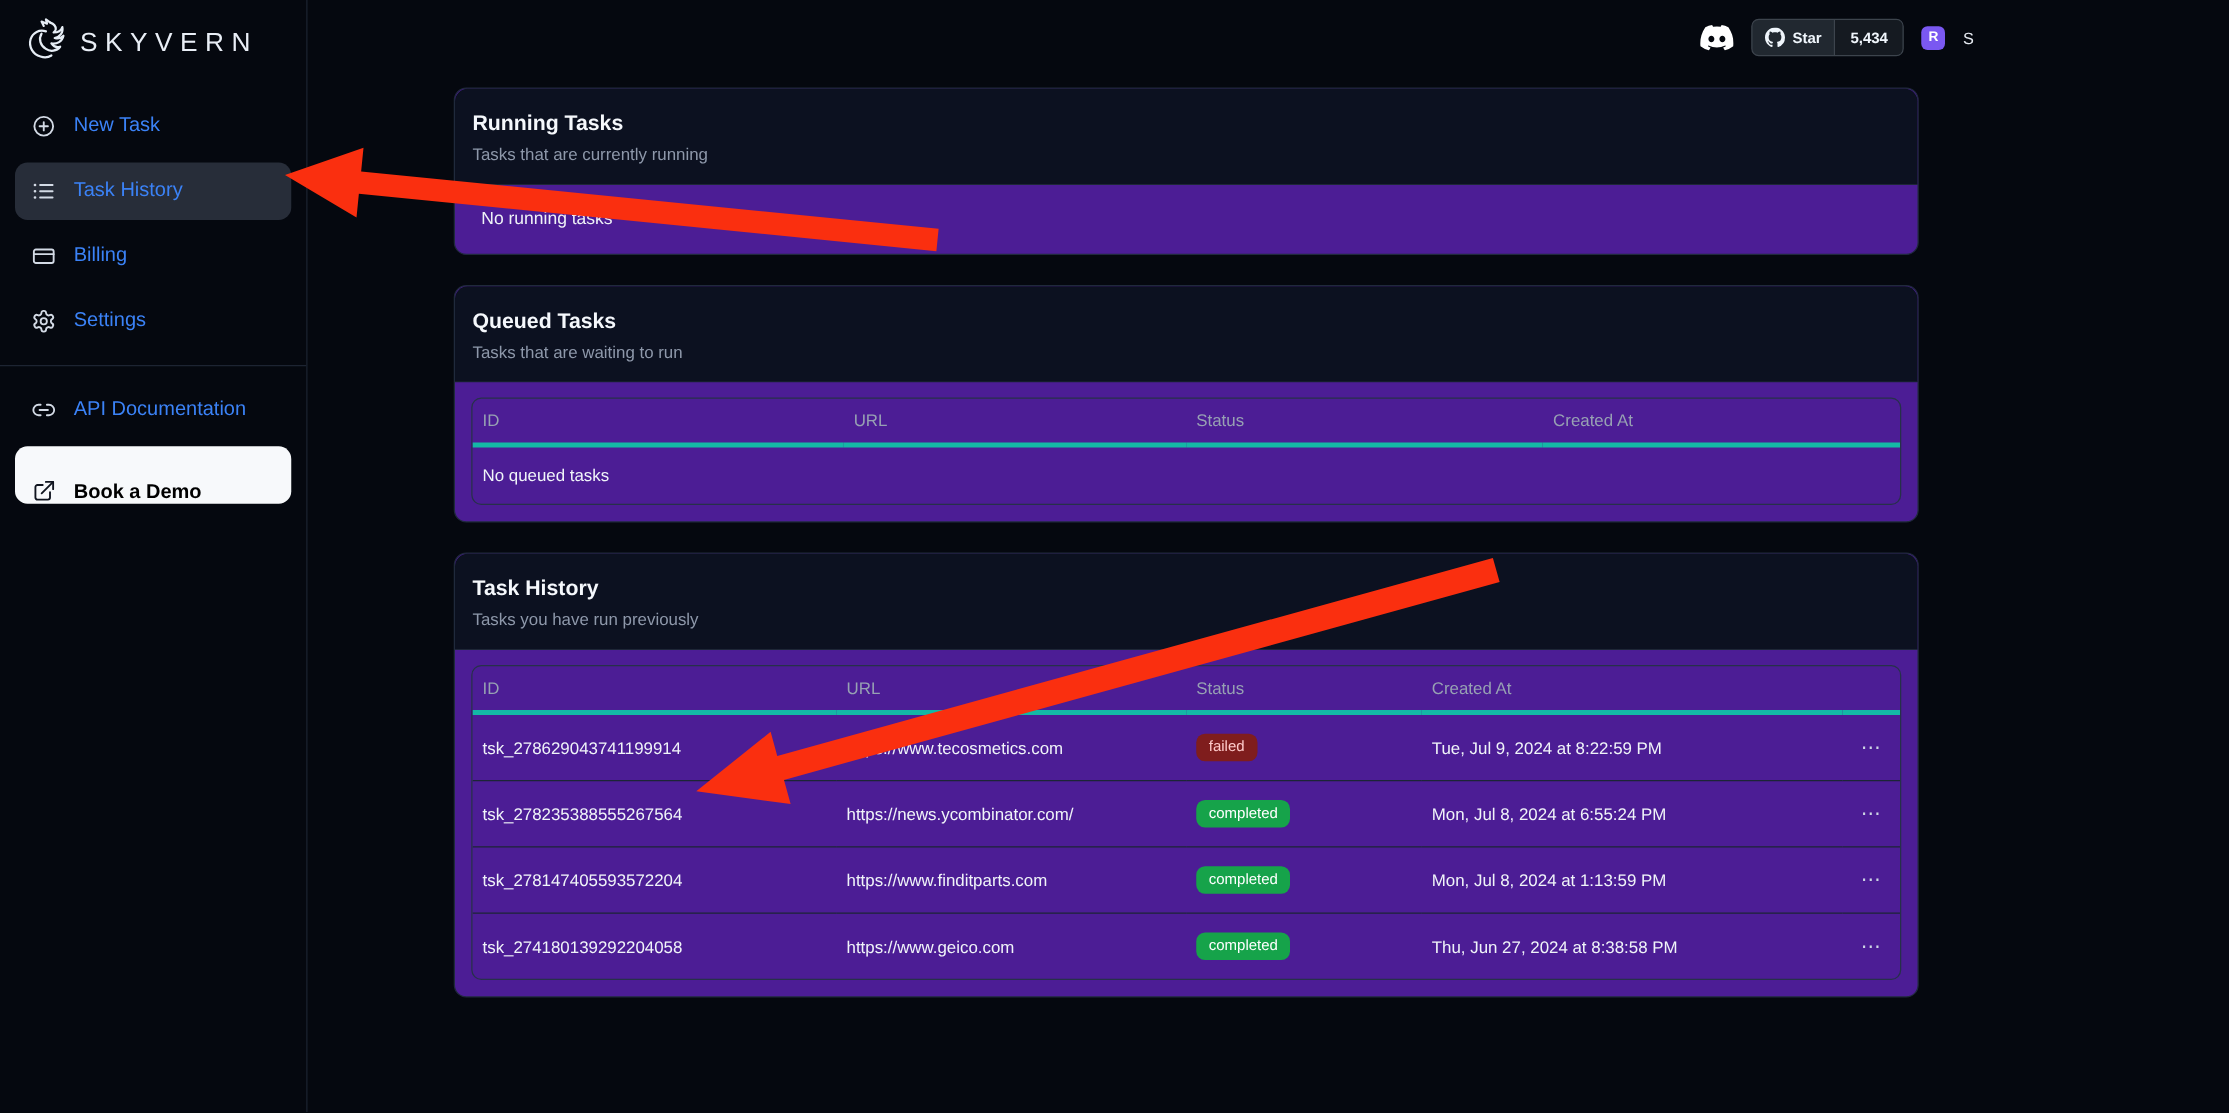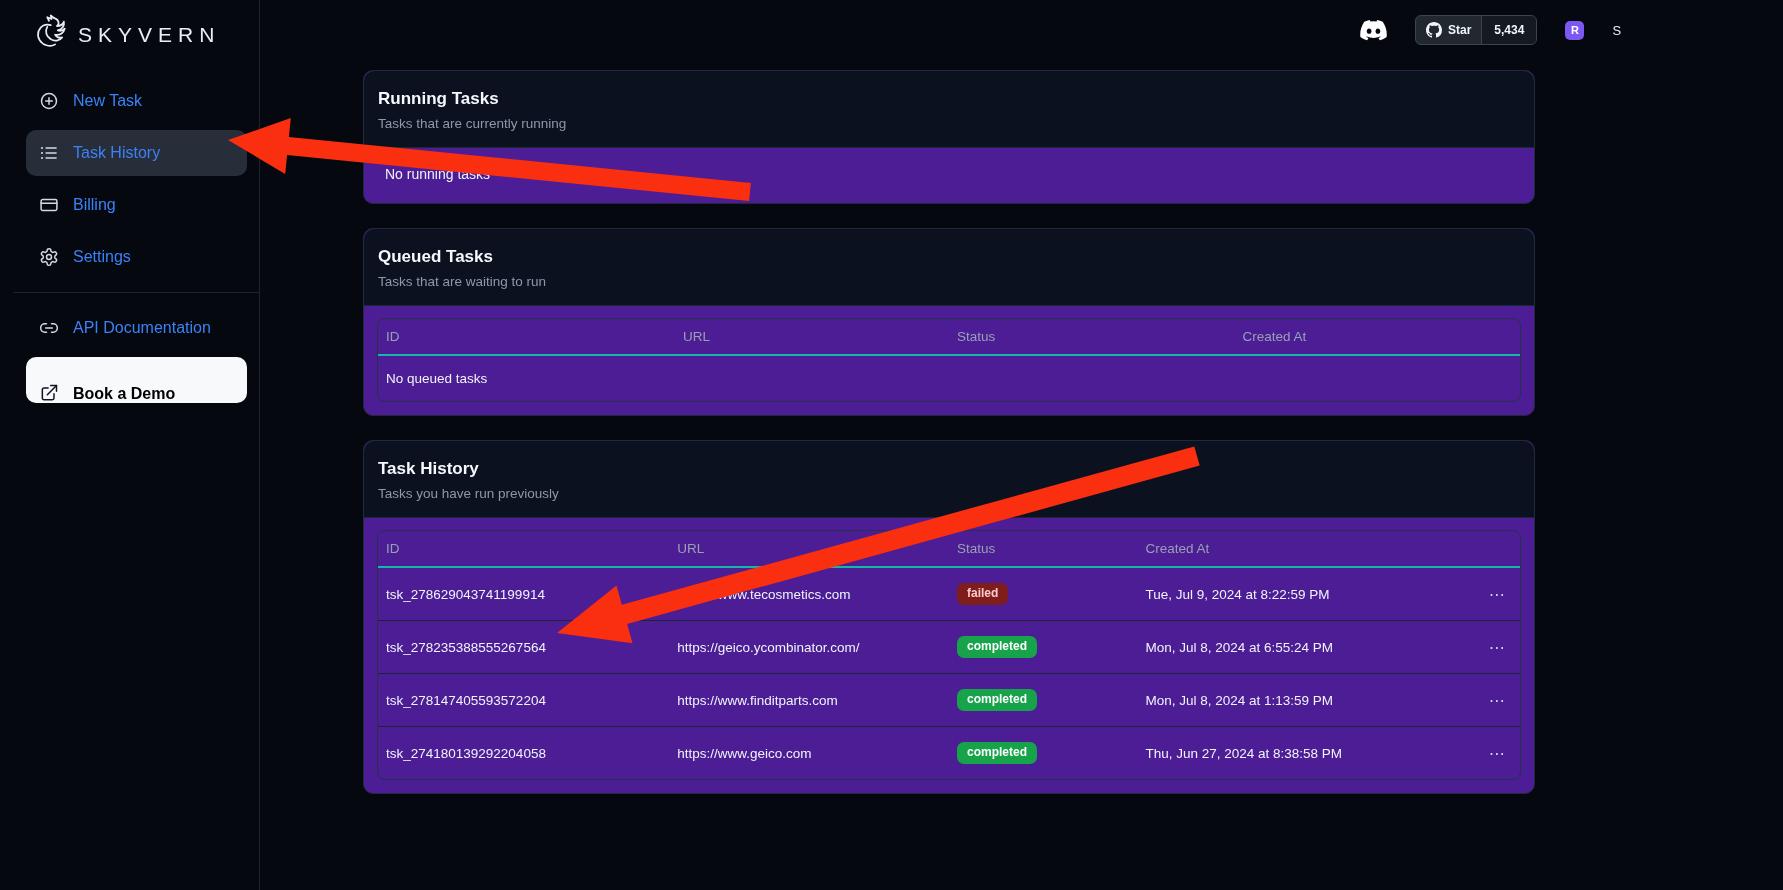--- a/index.html
+++ b/index.html
@@ -7,37 +7,36 @@
     position:relative;width:1783px;height:890px;overflow:hidden;
     background:#05080f;color:#eef2f7;
     font-family:"Liberation Sans","DejaVu Sans",sans-serif;
     -webkit-font-smoothing:antialiased;
   }
   
   .sidebar{
     position:absolute;left:0;top:0;width:246px;height:100%;
     background:#05080f;border-right:1px solid #1b2230;box-sizing:border-box;
     padding-top:8px;
-    margin-left:14px;
   }
   .logo-row{display:flex;align-items:center;gap:8px;padding:2px 14px;height:50px;}
   .logo-text{font-size:21px;letter-spacing:6px;color:#e9eef6;font-weight:400;}
   .nav{margin-top:16px;}
   .nav-item{
     height:46px;margin:6px 12px;padding:0 13px;border-radius:10px;
     display:flex;align-items:center;gap:14px;font-size:16px;color:#3b82f6;
     cursor:pointer;box-sizing:border-box;
   }
   .nav-item.active{background:#272d39;}
   .nav-item.cta{background:#f7f9fb;color:#000000;font-weight:700;align-items:flex-end;}
   .nav-icon{width:20px;height:20px;flex:0 0 20px;display:flex;align-items:center;justify-content:center;color:#d3dae5;}
   .nav-item.cta .nav-icon{color:#10151f;}
   .side-divider{border:none;border-top:1px solid #1d2432;margin:12px 0;}
   
-  .topbar{position:absolute;left:1360px;top:15px;display:flex;align-items:center;gap:28px;}
+  .topbar{position:absolute;left:1360px;top:15px;display:flex;align-items:center;gap:14px;}
   .gh-btn{
     display:flex;align-items:stretch;height:28px;border:1px solid #3d444d;border-radius:6px;
     overflow:hidden;background:#212830;cursor:pointer;
   }
   .gh-left{display:flex;align-items:center;gap:6px;padding:0 10px;}
   .gh-label{font-size:12px;font-weight:700;color:#f0f6fc;}
   .gh-count{display:flex;align-items:center;padding:0 12px;border-left:1px solid #3d444d;background:#151a21;font-size:12px;font-weight:700;color:#f0f6fc;}
   .avatar{width:19px;height:19px;border-radius:5px;background:#7a58f1;display:flex;align-items:center;justify-content:center;font-size:11px;font-weight:700;color:#fff;}
   .user-partial{font-size:13px;font-weight:500;color:#e7ebf2;width:12px;overflow:hidden;white-space:nowrap;}
   
@@ -51,31 +50,31 @@
     border-radius:10px 10px 0 0;
   }
   .card-title{font-size:17px;font-weight:700;color:#f5f8fc;}
   .card-sub{font-size:13.5px;color:#8e98aa;margin-top:7px;}
   .card-body{padding:12px 13px 13px;}
   .empty-line{padding:6px 8px 8px;font-size:14px;color:#eef2f7;}
   .tablebox{border:1px solid #27314a;border-radius:8px;overflow:hidden;}
   table{width:100%;border-collapse:collapse;}
   th{
     text-align:left;font-size:13.5px;font-weight:400;color:#97a1b3;
-    padding:10px 8px;border-bottom:2px solid #14b8a6;
+    padding:10px 8px;border-bottom:4px solid #14b8a6;
   }
   td{font-size:13.5px;color:#f0f4f9;padding:15px 8px;border-bottom:1px solid #1c2536;}
   tr:last-child td{border-bottom:none;}
   tbody tr{cursor:pointer;}
   .t2 th:nth-child(1){width:26%;} .t2 th:nth-child(2){width:24%;}
   .t2 th:nth-child(3){width:25%;} .t2 th:nth-child(4){width:25%;}
   .t3 th:nth-child(1){width:25.5%;} .t3 th:nth-child(2){width:24.5%;}
   .t3 th:nth-child(3){width:16.5%;} .t3 th:nth-child(4){width:29.5%;}
   .t3 th:nth-child(5){width:4%;}
-  .badge{display:inline-block;padding:3px 10px 4px;border-radius:7px;font-size:12px;font-weight:700;line-height:1.25;}
+  .badge{display:inline-block;padding:3px 10px 4px;border-radius:7px;font-size:12px;font-weight:400;line-height:1.25;}
   .row-menu{color:#cdd6e4;font-size:16px;letter-spacing:1px;text-align:center;cursor:pointer;user-select:none;}
   
   .annot{position:absolute;left:0;top:0;width:1783px;height:890px;pointer-events:none;z-index:50;}
 </style>
 </head>
 <body>
 
 <div class="screen">
 
   <aside class="sidebar">
@@ -232,21 +231,21 @@
             <tbody>
               <tr>
                 <td>tsk_278629043741199914</td>
                 <td>https://www.tecosmetics.com</td>
                 <td><span class="badge" style="background: rgb(127, 29, 29); color: rgb(254, 202, 202);">failed</span></td>
                 <td>Tue, Jul 9, 2024 at 8:22:59 PM</td>
                 <td class="row-menu">⋯</td>
               </tr>
               <tr>
                 <td>tsk_278235388555267564</td>
-                <td>https://geico.ycombinator.com/</td>
+                <td>https://news.ycombinator.com/</td>
                 <td><span class="badge" style="background: rgb(22, 163, 74); color: rgb(255, 255, 255);">completed</span></td>
                 <td>Mon, Jul 8, 2024 at 6:55:24 PM</td>
                 <td class="row-menu">⋯</td>
               </tr>
               <tr>
                 <td>tsk_278147405593572204</td>
                 <td>https://www.finditparts.com</td>
                 <td><span class="badge" style="background: rgb(22, 163, 74); color: rgb(255, 255, 255);">completed</span></td>
                 <td>Mon, Jul 8, 2024 at 1:13:59 PM</td>
                 <td class="row-menu">⋯</td>

